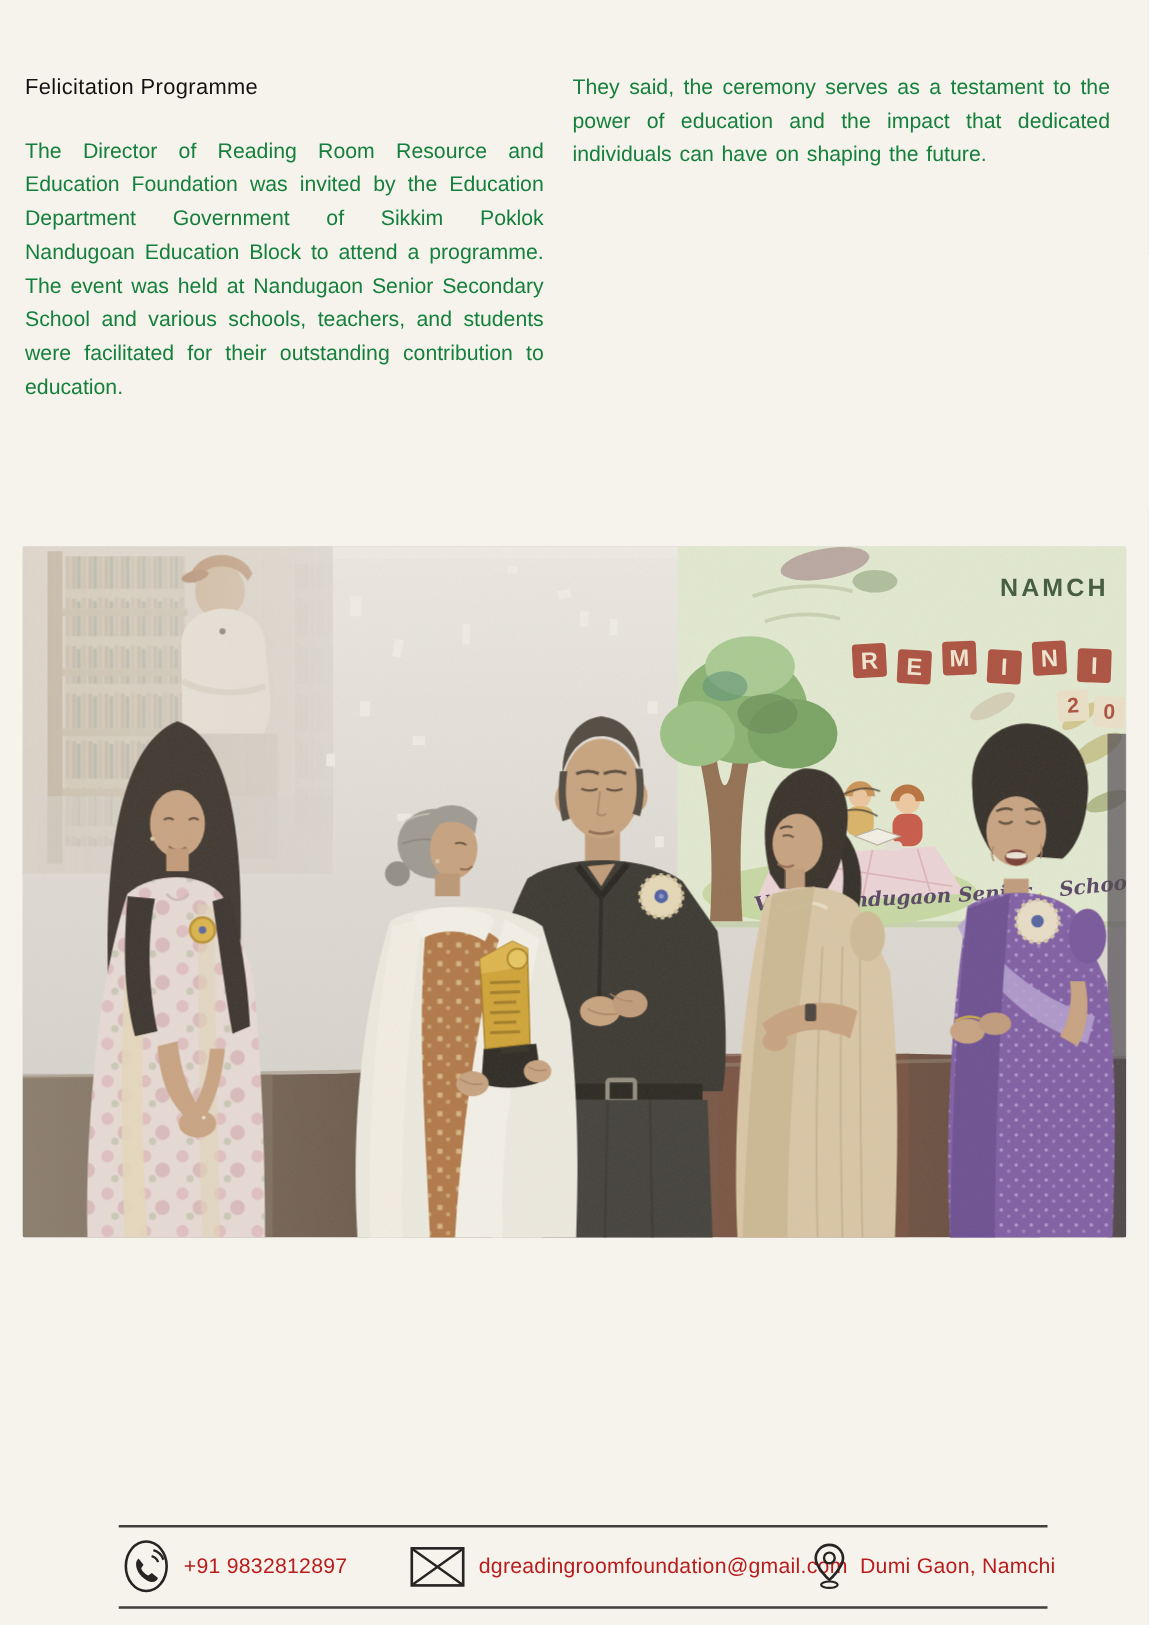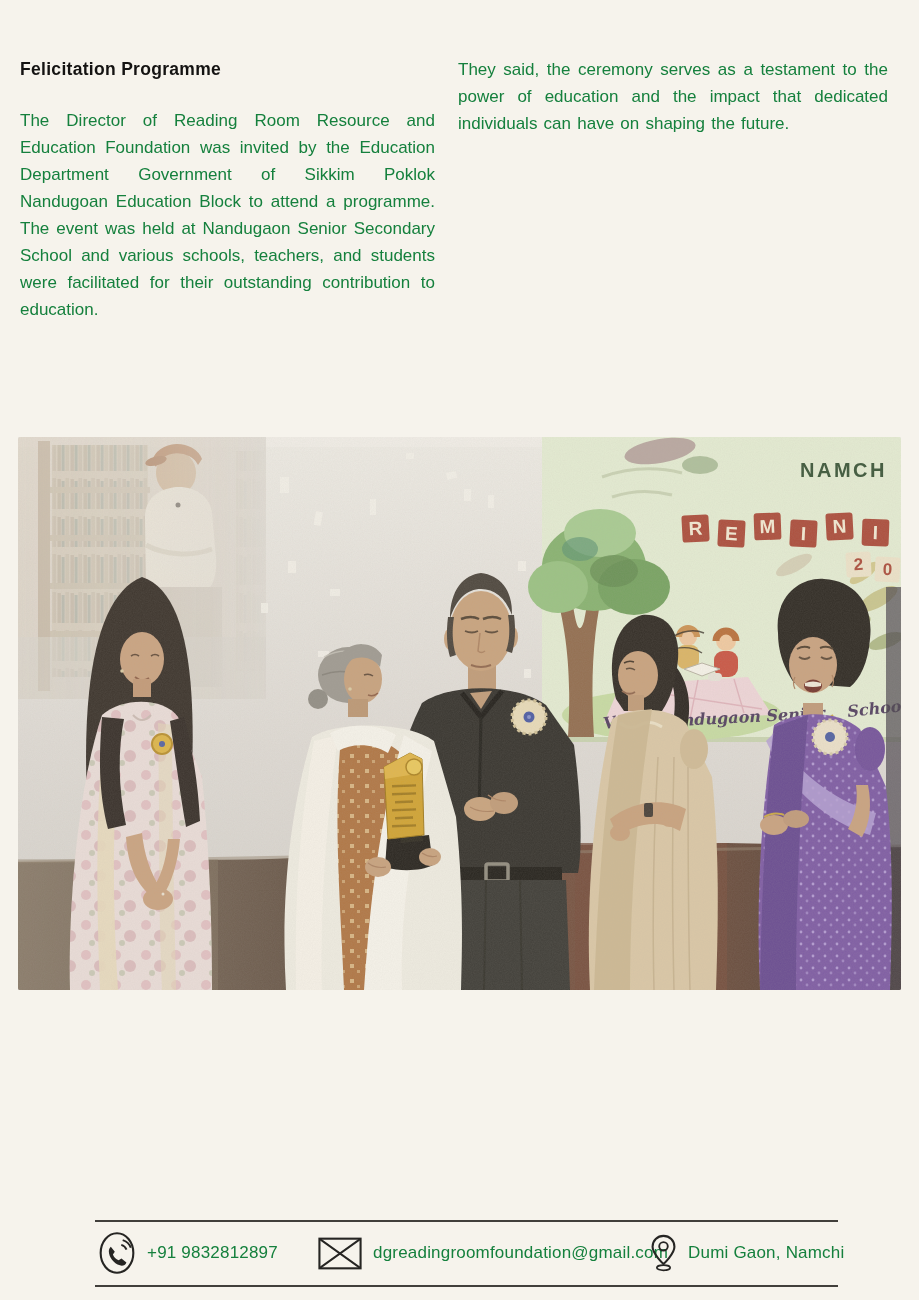--- a/index.html
+++ b/index.html
@@ -1,41 +1,41 @@
 <!DOCTYPE html>
 <html><head>
 <meta charset="utf-8">
 <style>
   html,body{margin:0;padding:0;background:#e9e6df;}
   .page{position:relative;width:919px;height:1300px;background:#f6f3ec;overflow:hidden;
         font-family:"Liberation Sans",sans-serif;color:#232220;}
   .columns{position:absolute;top:56px;left:20px;display:flex;gap:23px;}
   .col-left{width:415px;}
   .col-right{width:430px;}
-  .article-title{font-size:17.5px;line-height:22px;font-weight:700;letter-spacing:.3px;
+  .article-title{font-size:17.5px;line-height:22px;font-weight:400;letter-spacing:.3px;
                  margin:2px 0 27px 0;color:#141312;}
   .body-text{font-size:17px;line-height:27px;text-align:justify;margin:0;word-spacing:1.5px;color:#15803d;}
   .photo-figure{position:absolute;left:18px;top:437px;width:883px;height:553px;margin:0;
                 overflow:hidden;border-radius:2px;background:#ddd9d3;}
   .photo-figure svg{display:block;}
 
   
   .banner-town{font:700 20px "Liberation Sans",sans-serif;fill:#2c4a2c;letter-spacing:2.5px;}
   .block-letter{font:700 19px "Liberation Sans",sans-serif;fill:#f2e9d2;text-anchor:middle;}
   .year-digit{font:700 17px "Liberation Sans",sans-serif;fill:#a6402f;text-anchor:middle;}
   .banner-script{font:italic 700 16px "DejaVu Serif",serif;fill:#473457;}
 
   
   .footer-rule{position:absolute;left:95px;width:743px;height:2px;background:#413f3b;}
   .rule-top{top:1220px;}
   .rule-bottom{top:1285px;}
   .contact{position:absolute;top:1229px;height:48px;display:flex;align-items:center;gap:11px;
-           font-size:17px;letter-spacing:.2px;color:#15803d;white-space:nowrap;}
+           font-size:17px;letter-spacing:.2px;color:#b91c1c;white-space:nowrap;}
   .contact-phone{left:98px;}
-  .contact-email{left:318px;}
+  .contact-email{left:328px;}
   .contact-location{left:650px;}
   .contact svg{display:block;flex:0 0 auto;}
   .icon-stroke{stroke:#262523;fill:none;}
 </style>
 </head>
 <body>
 
 <div class="page">
 
   <section class="columns">

